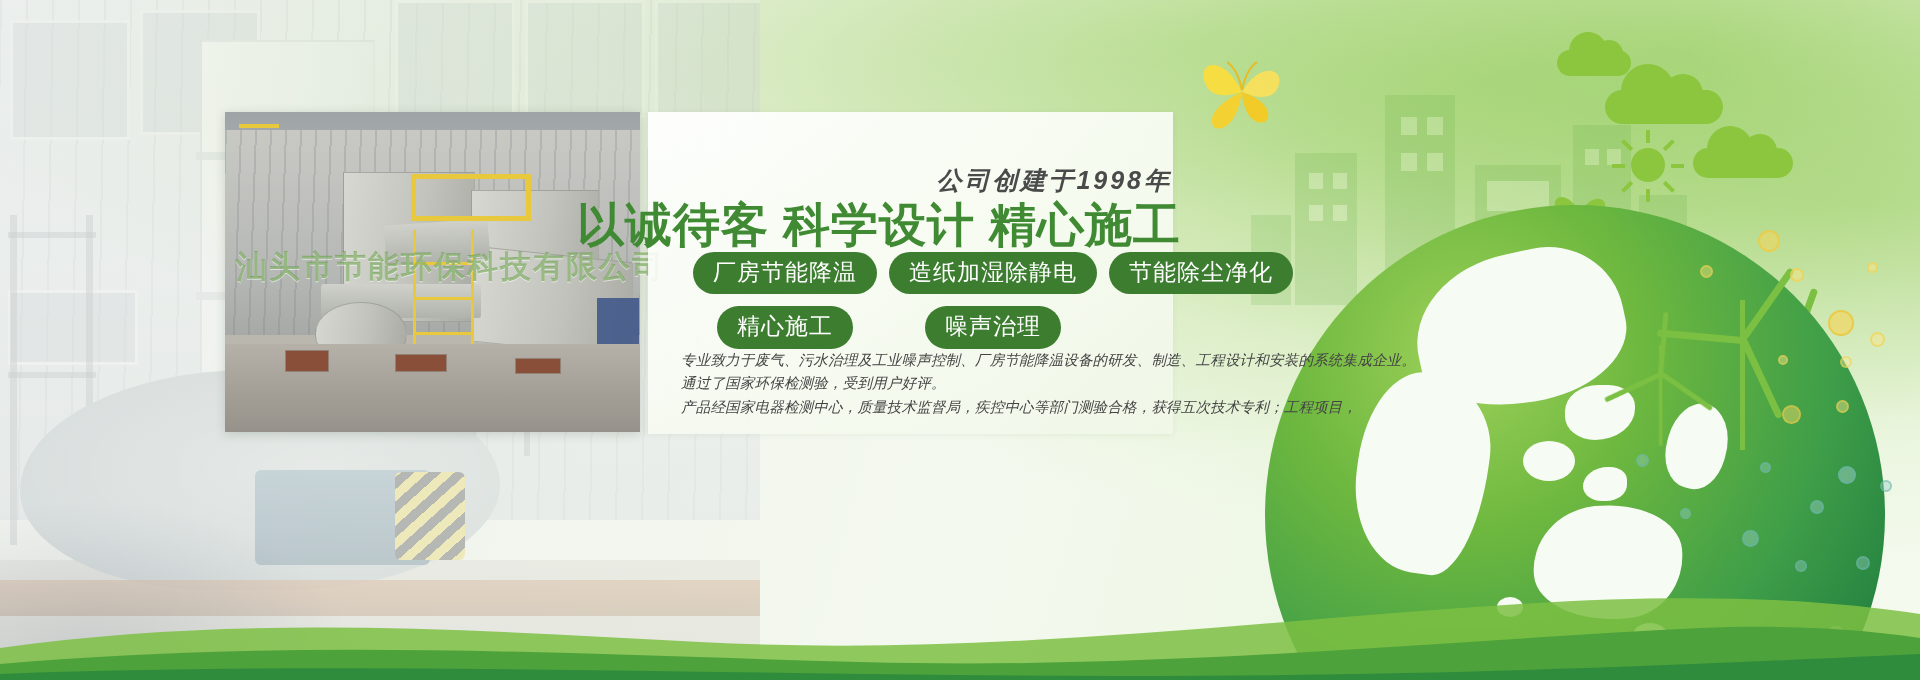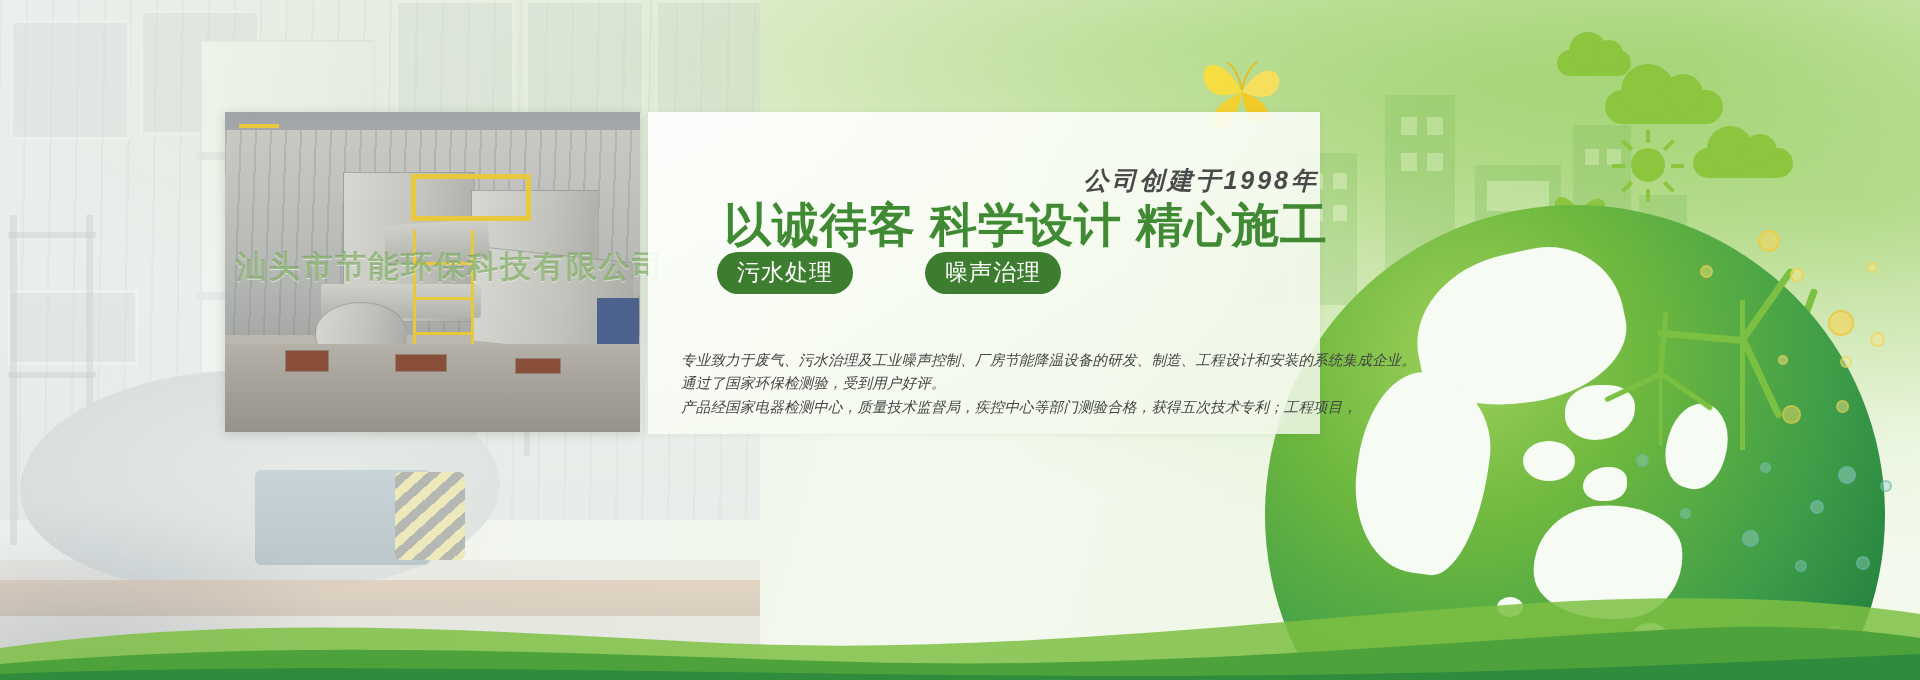--- a/index.html
+++ b/index.html
@@ -190,21 +190,21 @@
     position:absolute; right:18px; bottom:16px;
     font-size:29px; font-weight:700; color:#4c8a35;
     letter-spacing:2px; white-space:nowrap;
     text-shadow:
       -2px -2px 0 #fff, 2px -2px 0 #fff, -2px 2px 0 #fff, 2px 2px 0 #fff,
        0 -2px 0 #fff, 0 2px 0 #fff, -2px 0 0 #fff, 2px 0 0 #fff;
   }
 
   
   .panel{
-    position:absolute; left:648px; top:112px; width:672px; height:322px;
+    position:absolute; left:648px; top:112px; width:525px; height:322px;
     background:linear-gradient(160deg, rgba(255,255,255,.93) 0%, rgba(250,253,246,.90) 45%, rgba(240,247,232,.86) 100%);
     box-shadow:0 1px 6px rgba(60,90,40,.07);
   }
 
   .est-line{
     position:absolute; right:1px; top:52px;
     font-size:25px; font-weight:700; font-style:italic;
     color:#4a4a4a; letter-spacing:3px; white-space:nowrap;
   }
   .headline{
@@ -446,21 +446,32 @@
   <div class="watermark">汕头市节能环保科技有限公司</div>
 
   <div class="panel">
 
     <div class="est-line">公司创建于1998年</div>
     <div class="headline">以诚待客 科学设计 精心施工</div>
 
     <div class="pills">
       <div class="pill-row">
         <div class="pill-col">
-            <span class="pill">污水处理</span>
+            <span class="pill">厂房节能降温</span>
+          </div>
+        <div class="pill-col">
+            <span class="pill">造纸加湿除静电</span>
+          </div>
+        <div class="pill-col">
+            <span class="pill">节能除尘净化</span>
+          </div>
+      </div>
+      <div class="pill-row">
+        <div class="pill-col">
+            <span class="pill">精心施工</span>
           </div>
         <div class="pill-col">
             <span class="pill">噪声治理</span>
           </div>
       </div>
     </div>
 
     <div class="desc">
       <p>专业致力于废气、污水治理及工业噪声控制、厂房节能降温设备的研发、制造、工程设计和安装的系统集成企业。</p>
       <p>通过了国家环保检测验，受到用户好评。</p>

